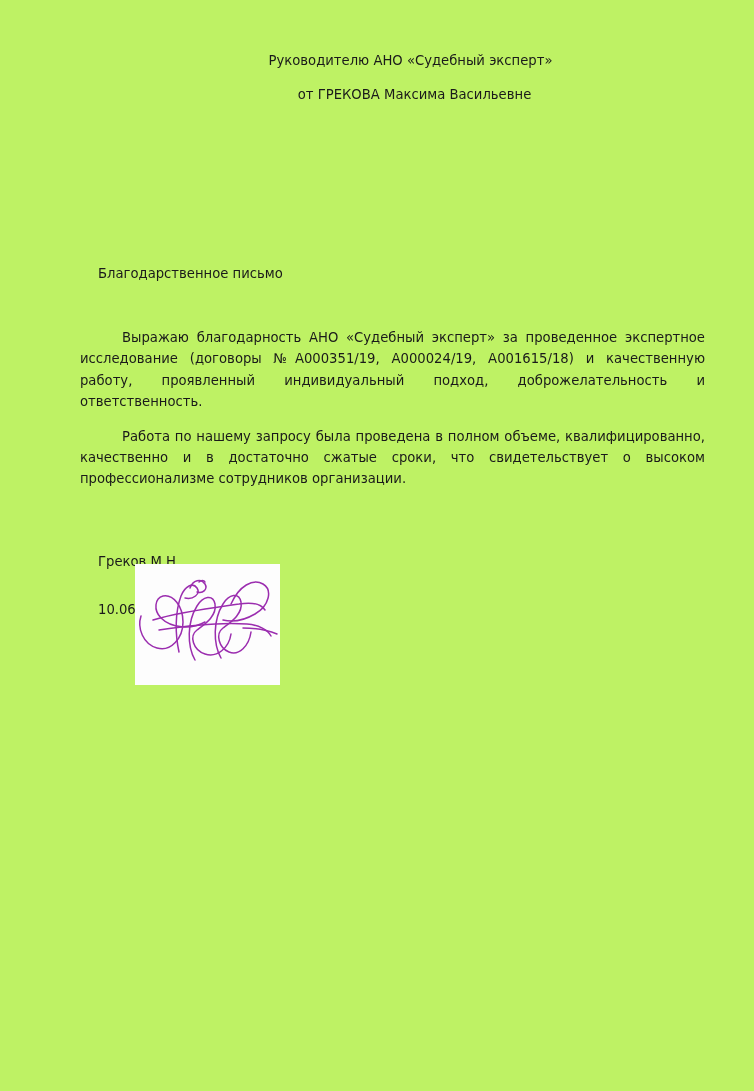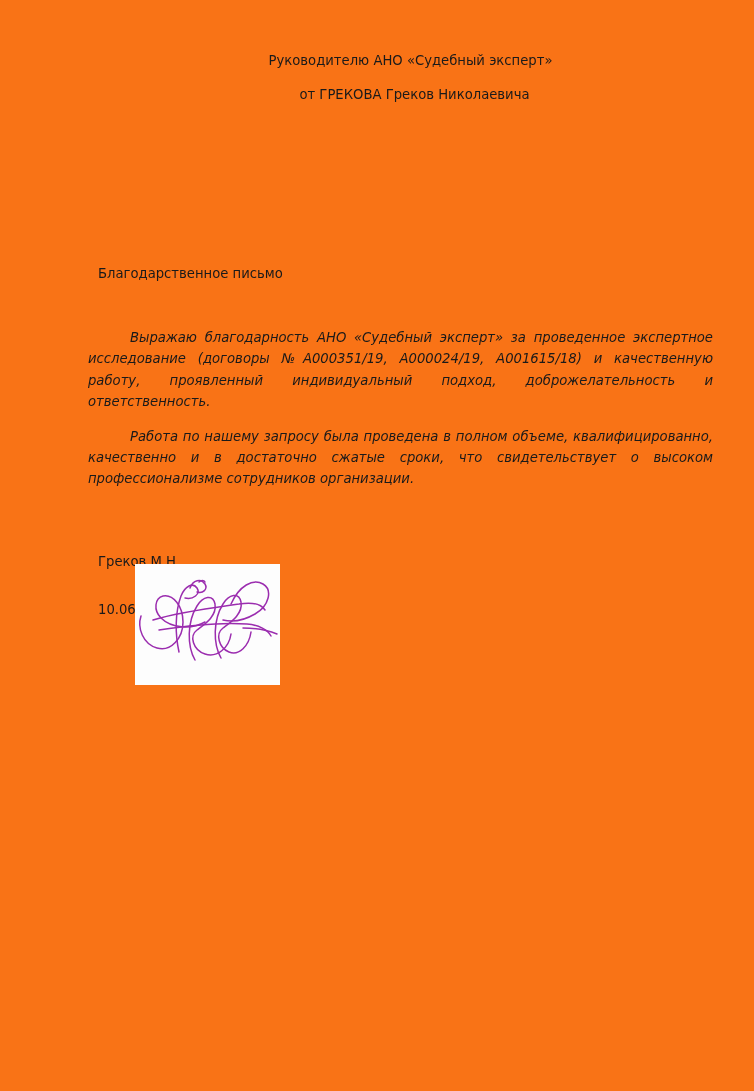--- a/index.html
+++ b/index.html
@@ -8,21 +8,21 @@
     background: #ffffff;
   }
   body {
     font-family: "DejaVu Sans", "Liberation Sans", sans-serif;
     color: #1a1a1a;
   }
   .page {
     position: relative;
     width: 754px;
     height: 1091px;
-    background: #f97316;
+    background: #bef264;
     overflow: hidden;
   }
 
   
   .header-block {
     position: absolute;
     left: 98px;
     top: 52px;
     width: 625px;
     text-align: center;
@@ -48,24 +48,23 @@
     width: 625px;
     text-align: left;
     font-size: 13.2px;
     line-height: 1.3;
     color: #1a1a1a;
   }
 
   
   .body-block {
     position: absolute;
-    left: 88px;
+    left: 80px;
     top: 327px;
     width: 625px;
-    font-style: italic;
   }
   .para {
     font-size: 13.2px;
     line-height: 1.62;
     text-align: justify;
     text-indent: 42px;
     color: #1a1a1a;
     margin: 0 0 13px 0;
     hyphens: none;
   }
@@ -109,21 +108,21 @@
     overflow: visible;
   }
 </style>
 </head>
 <body>
 
 <div class="page">
 
   <div class="header-block">
     <div class="header-line first">Руководителю АНО «Судебный эксперт»</div>
-    <div class="header-line second">от ГРЕКОВА Греков Николаевича</div>
+    <div class="header-line second">от ГРЕКОВА Максима Васильевне</div>
   </div>
 
   <div class="doc-title">Благодарственное письмо</div>
 
   <div class="body-block">
     <p class="para">Выражаю благодарность АНО «Судебный эксперт» за проведенное экспертное исследование (договоры №A000351/19, A000024/19, A001615/18) и качественную работу, проявленный индивидуальный подход, доброжелательность и ответственность.</p>
     <p class="para">Работа по нашему запросу была проведена в полном объеме, квалифицированно, качественно и в достаточно сжатые сроки, что свидетельствует о высоком профессионализме сотрудников организации.</p>
   </div>
 
   <div class="signer-name">Греков М.Н.</div>

